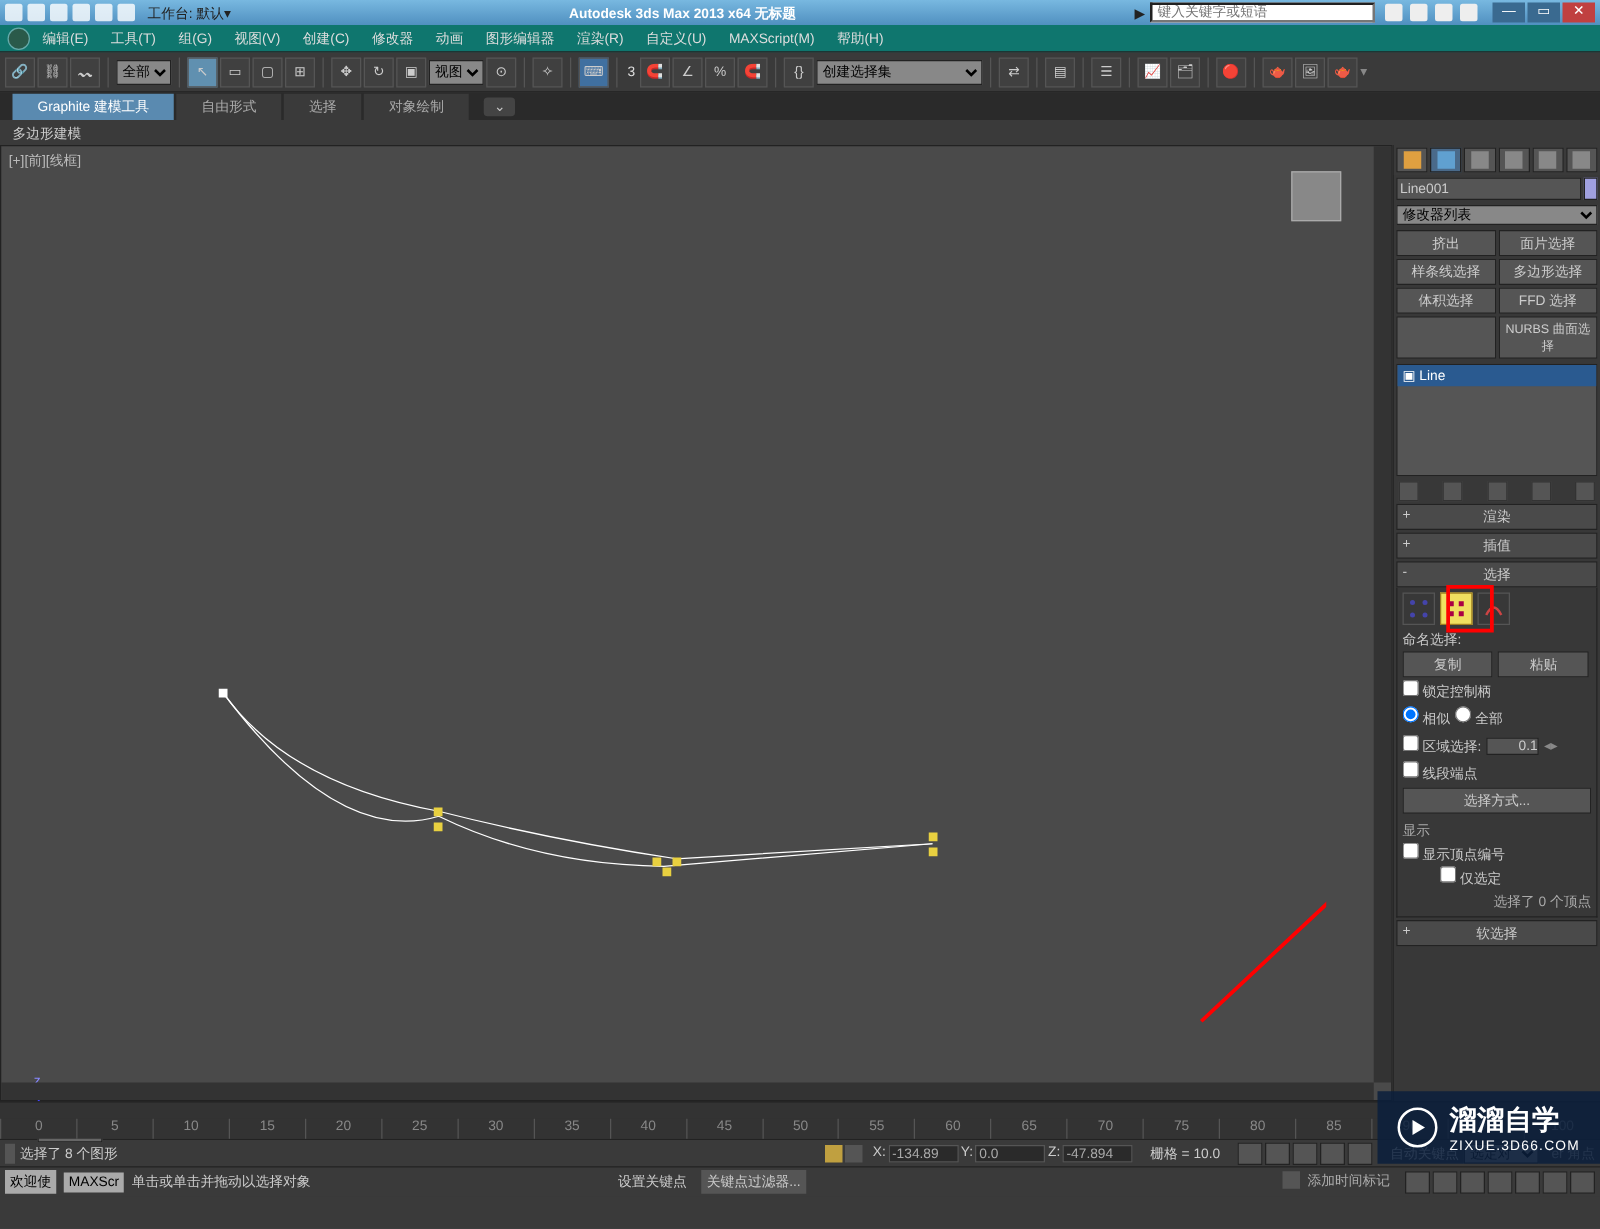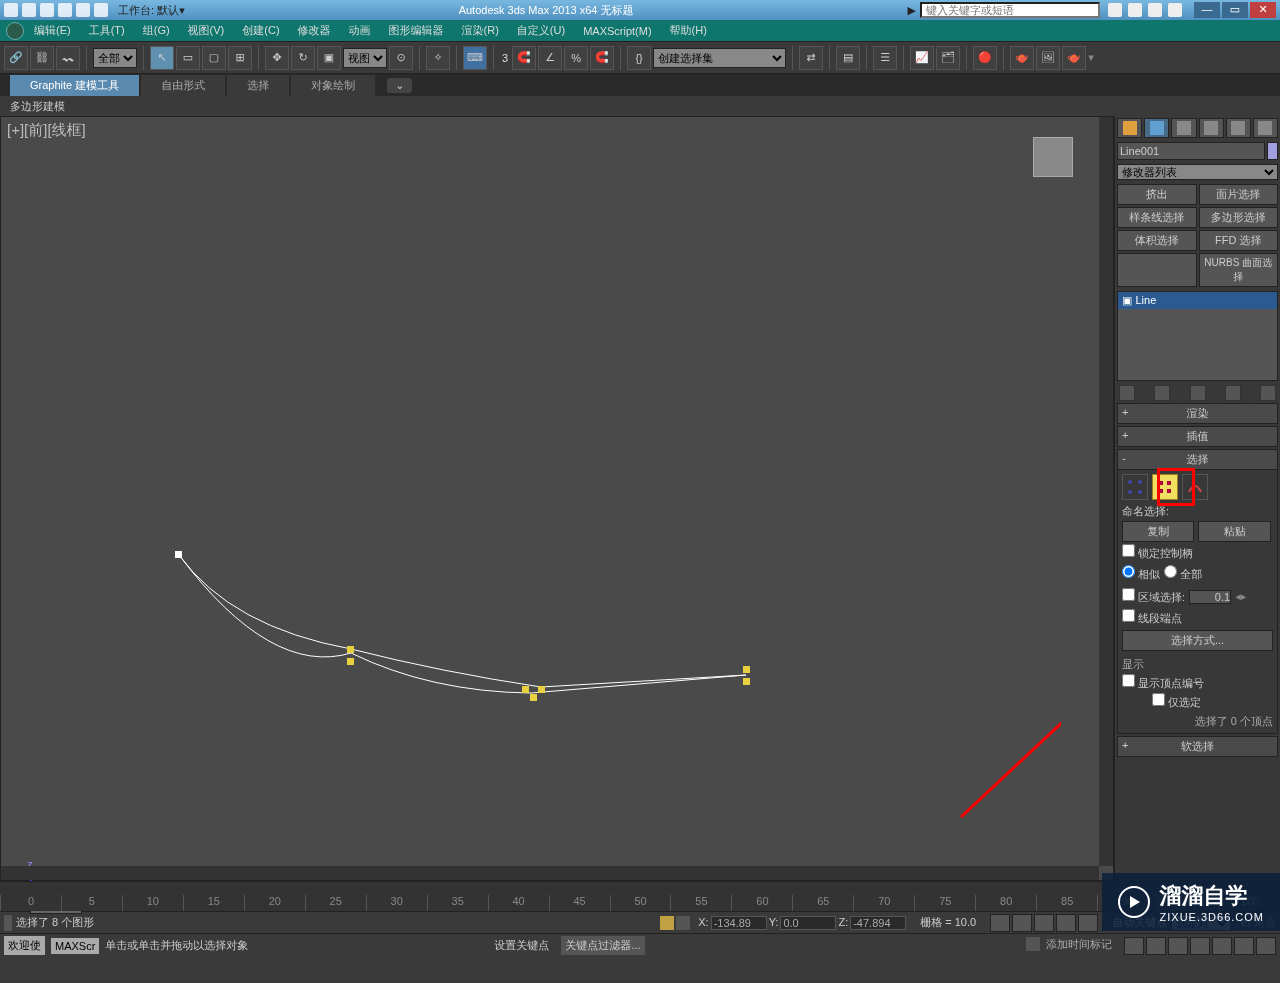--- a/index.html
+++ b/index.html
@@ -2,21 +2,21 @@
 <html><head>
 <meta charset="utf-8">
 <style>
 * { margin: 0; padding: 0; box-sizing: border-box; font-family: "Microsoft YaHei", Arial, sans-serif; font-size: 11px; }
 body { background: #3a3a3a; color: #ccc; overflow: hidden; width: 1280px; height: 983px; user-select: none; }
 
 .titlebar { height: 20px; background: linear-gradient(to bottom,#78b8e0,#5090c0); display: flex; align-items: center; padding: 0 4px; }
 .titlebar .qat { display: flex; gap: 4px; }
 .titlebar .qat .ico { width: 14px; height: 14px; background:#fff; opacity:0.8; border-radius:2px;}
 .titlebar .stage { margin-left: 10px; color:#222;}
-.titlebar .apptitle { flex:1; text-align:center; color:#fff; font-weight:normal;}
+.titlebar .apptitle { flex:1; text-align:center; color:#fff; font-weight:bold;}
 .titlebar .search { width: 180px; height: 16px; background:#fff; color:#888; padding:0 4px;}
 .titlebar .tools { display:flex; gap:6px; margin-left:8px;}
 .titlebar .tools .ico { width:14px; height:14px; background:#eee; border-radius:2px;}
 .titlebar .winbtns { display:flex; margin-left:10px;}
 .titlebar .winbtns div { width:26px; height:16px; background:#3a6a90; margin-left:2px; text-align:center; color:#fff; line-height:14px;}
 .titlebar .winbtns .close { background:#c04040;}
 
 .menubar { height: 22px; background:#0f766e; display:flex; align-items:center; padding:0 6px; border-bottom:1px solid #222;}
 .menubar .appicon { width:18px; height:18px; background:#2a5a4a; border-radius:50%; margin-right:10px; border:1px solid #6aa;}
 .menubar span { margin-right: 18px; color:#ddd; cursor:pointer;}
@@ -30,21 +30,21 @@
 .ribbontabs { height: 22px; background:#2a2a2a; display:flex; align-items:center; padding-left:10px; gap:2px;}
 .ribbontabs .tab { padding:3px 20px; background:#3a3a3a; color:#aaa; cursor:pointer;}
 .ribbontabs .tab.active { background:#5a8ab0; color:#fff;}
 .ribbontabs .expand { margin-left:10px; background:#444; padding:1px 8px; border-radius:3px;}
 
 .ribbonsub { height: 20px; background:#3a3a3a; display:flex; align-items:center; padding-left:10px;}
 .ribbonsub span { color:#ccc;}
 
 .workrow { display:flex; height: 765px;}
 .viewport { flex:1; background:#4a4a4a; position:relative; border:1px solid #222;}
-.viewport .vplabel { position:absolute; top:4px; left:6px; color:#bbb; font-size:15px;}
+.viewport .vplabel { position:absolute; top:4px; left:6px; color:#bbb; font-size:11px;}
 .viewport .axisgizmo { position:absolute; bottom:20px; left:22px; }
 .viewport .viewcube { position:absolute; top:20px; right:40px; width:40px; height:40px; background:#888; border:1px solid #aaa;}
 .viewport svg { position:absolute; top:0; left:0;}
 .viewport .scroll { position:absolute; background:#333;}
 .viewport .scroll.h { bottom:0; left:0; right:14px; height:14px;}
 .viewport .scroll.v { top:0; right:0; bottom:14px; width:14px;}
 
 .cmdpanel { width:166px; background:#383838; display:flex; flex-direction:column; border-left:1px solid #222;}
 .cmdpanel .toptabs { height:24px; display:flex; background:#3a3a3a; gap:2px; padding:2px;}
 .cmdpanel .toptabs .t { flex:1; background:#555; border:1px solid #222; display:flex; align-items:center; justify-content:center;}

